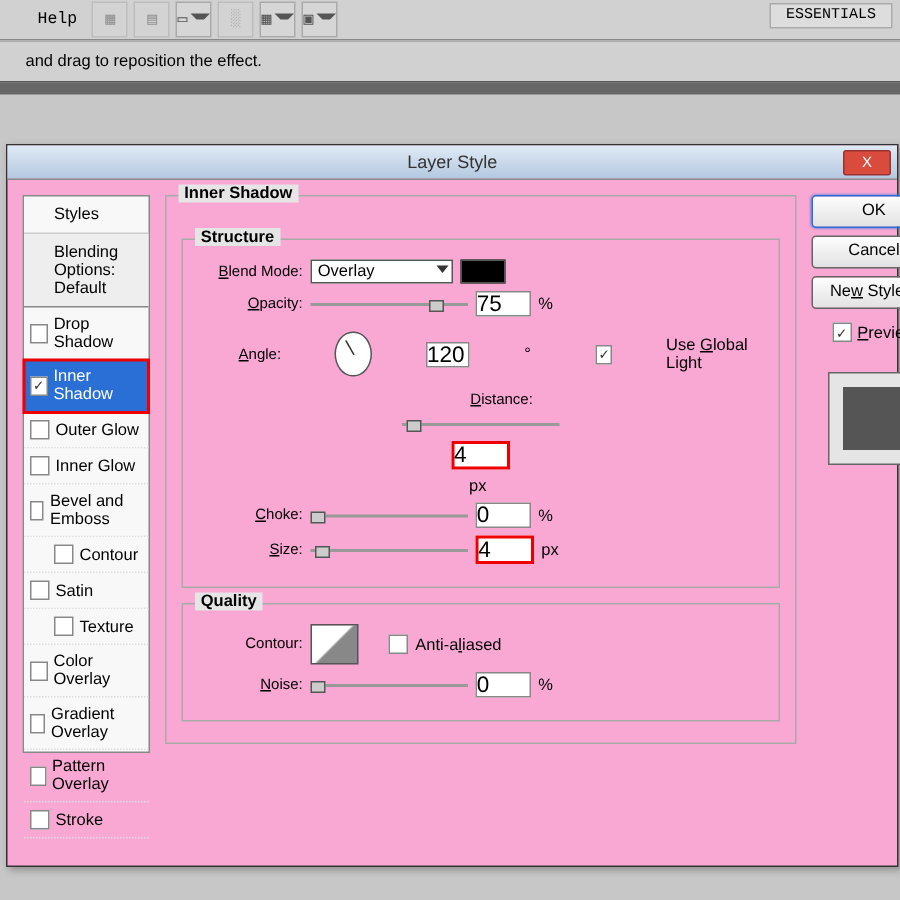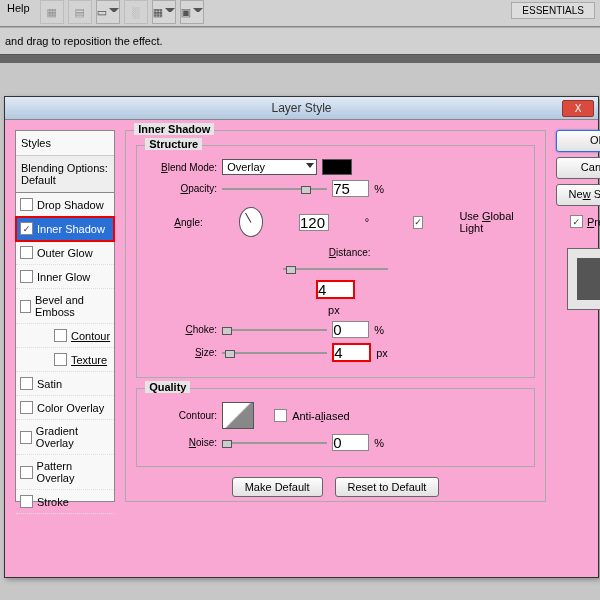--- a/index.html
+++ b/index.html
@@ -1,35 +1,35 @@
 <!DOCTYPE html>
 <html><head>
 <meta charset="utf-8">
 <style>
 body { margin: 0; font-family: Tahoma, Arial, sans-serif; font-size: 11px; background: #c2c2c2; width: 600px; height: 600px; overflow: hidden; position: relative; }
-.topbar { height: 26px; background: #d1d1d1; border-bottom: 1px solid #888; display: flex; padding-left: 1px; gap: 4px; }
+.topbar { height: 26px; background: #d1d1d1; border-bottom: 1px solid #888; display: flex; align-items: center; padding-left: 19px; gap: 4px; font-family: Liberation Mono, monospace; }
 .topbar .menu-item { padding: 2px 6px; }
 .tool-icon { width: 22px; height: 22px; background: #d6d6d6; border: 1px solid #aaa; display: flex; align-items: center; justify-content: center; color: #555; }
 .tool-icon.dis { opacity: 0.5; }
 .essentials { position: absolute; right: 5px; top: 2px; background: #ddd; border: 1px solid #aaa; padding: 2px 10px; font-size: 10px; }
-.infobar { height: 26px; background: #d1d1d1; border-top: 1px solid #aaa; border-bottom: 1px solid #555; padding-left: 5px; line-height: 26px; font-size: 11px; }
+.infobar { height: 26px; background: #d1d1d1; border-top: 1px solid #aaa; border-bottom: 1px solid #555; padding-left: 17px; line-height: 26px; font-size: 11px; }
 .darkband { height: 10px; background: #666; }
 .content-area { position: absolute; top: 63px; left: 0; right: 0; bottom: 0; background: #c7c7c7; }
 .dialog { position: absolute; left: 4px; top: 96px; width: 593px; height: 480px; background: #f9a8d4; border: 1px solid #333; box-shadow: 2px 2px 5px rgba(0,0,0,0.3); }
 .titlebar { height: 22px; background: linear-gradient(to bottom, #e0eaf5, #b3c8e0); border-bottom: 1px solid #888; text-align: center; line-height: 22px; font-size: 12px; color: #333; position: relative; }
 .closex { position: absolute; right: 4px; top: 3px; width: 30px; height: 15px; background: #d94b3d; color: #fff; font-size: 10px; text-align: center; line-height: 15px; border: 1px solid #933; border-radius: 2px; }
 .dialog-body { display: flex; padding: 10px; gap: 10px; height: calc(100% - 42px); }
 .styles-panel { width: 162px; height: 370px; background: #f8f8f8; border: 1px solid #888; }
-.style-head { padding: 6px 5px; border-bottom: 1px solid #ccc; }
+.style-head { padding: 6px 20px; border-bottom: 1px solid #ccc; }
 .style-head.bdef { border-bottom: 1px solid #888; background: #eee; }
 .style-item { padding: 5px 4px; border-bottom: 1px dotted #ddd; display: flex; align-items: center; gap: 4px; }
 .style-item.selected { background: #2a6fd6; color: #fff; outline: 2px solid #e00; outline-offset: -1px; }
 .chk { width: 11px; height: 11px; border: 1px solid #888; background: #fff; display: inline-flex; align-items: center; justify-content: center; font-size: 9px; color: #333; }
 .style-item.selected .chk { color: #333; }
-.sub { padding-left: 38px; text-decoration: underline; }
+.sub { padding-left: 20px; }
 .main-panel { flex: 1; position: relative; }
 .fieldset { border: 1px solid #aaa; padding: 8px 10px 10px 10px; margin-bottom: 10px; position: relative; }
 .legend { position: absolute; top: -8px; left: 8px; background: #e5e5e5; padding: 0 4px; font-weight: bold; font-size: 11px; }
 .row { display: flex; align-items: center; margin: 5px 0; gap: 5px; }
 .row .label { width: 70px; text-align: right; font-size: 10px; }
 .underline { text-decoration: underline; }
 .dropdown { border: 1px solid #555; background: #fff; padding: 1px 14px 1px 4px; font-size: 11px; position: relative; width: 75px; }
 .dd-arrow { position: absolute; right: 2px; top: 3px; border-left: 4px solid transparent; border-right: 4px solid transparent; border-top: 5px solid #333; }
 .swatch { width: 28px; height: 14px; background: #000; border: 1px solid #555; }
 .slider { height: 12px; position: relative; width: 105px; }
@@ -93,27 +93,27 @@
           <span>Inner Glow</span>
         </div>
       <div class="style-item">
           <span class="chk"></span>
           <span>Bevel and Emboss</span>
         </div>
       <div class="style-item sub">
           <span class="chk"></span>
           <span>Contour</span>
         </div>
+      <div class="style-item">
+          <span class="chk"></span>
+          <span>Satin</span>
+        </div>
       <div class="style-item sub">
           <span class="chk"></span>
           <span>Texture</span>
-        </div>
-      <div class="style-item">
-          <span class="chk"></span>
-          <span>Satin</span>
         </div>
       <div class="style-item">
           <span class="chk"></span>
           <span>Color Overlay</span>
         </div>
       <div class="style-item">
           <span class="chk"></span>
           <span>Gradient Overlay</span>
         </div>
       <div class="style-item">
@@ -122,21 +122,21 @@
         </div>
       <div class="style-item">
           <span class="chk"></span>
           <span>Stroke</span>
         </div>
     </div>
 
     <div class="main-panel">
       <div class="fieldset" style="padding-bottom:4px;">
         <div class="legend">Inner Shadow</div>
-        <div class="fieldset" style="margin-top:6px;">
+        <div class="fieldset" style="margin-top:20px;">
           <div class="legend">Structure</div>
           <div class="row">
             <span class="label"><span class="underline">B</span>lend Mode:</span>
             <div class="dropdown"><span>Overlay</span><span class="dd-arrow"></span></div>
             <div class="swatch"></div>
           </div>
           <div class="row">
             <span class="label"><span class="underline">O</span>pacity:</span>
             <div class="slider">
                 <div class="track"></div>
@@ -195,24 +195,20 @@
           </div>
           <div class="row">
             <span class="label"><span class="underline">N</span>oise:</span>
             <div class="slider">
                 <div class="track"></div>
                 <div class="handle" style="left:0"></div>
               </div>
             <div class="numbox">0</div>
             <span class="unit">%</span>
           </div>
-        </div>
-        <div class="btn-row">
-          <div class="std-btn">Make Default</div>
-          <div class="std-btn">Reset to Default</div>
         </div>
       </div>
     </div>
 
     <div class="btn-panel">
       <div class="win-btn default">OK</div>
       <div class="win-btn">Cancel</div>
       <div class="win-btn">Ne<span class="underline">w</span> Style...</div>
       <div class="row" style="gap:4px;margin-top:4px;">
           <span class="chk">✓</span>

